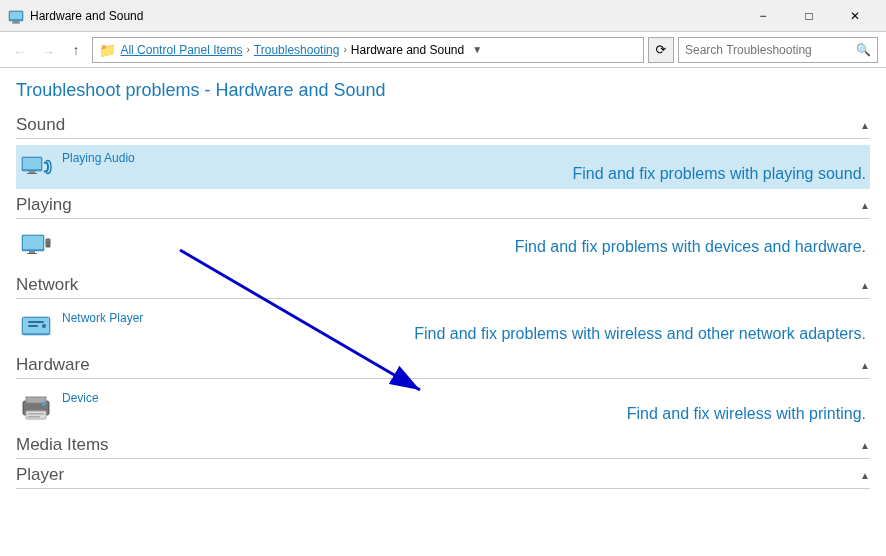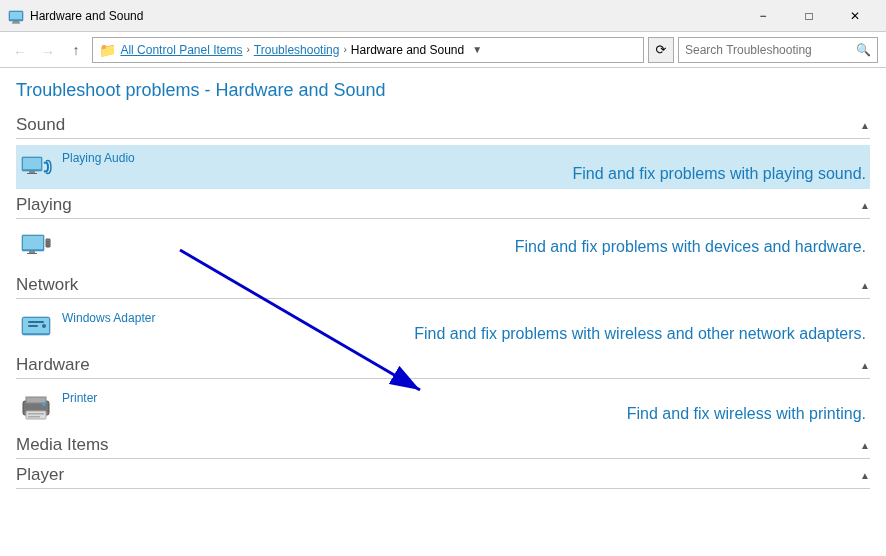--- a/index.html
+++ b/index.html
@@ -309,21 +309,21 @@
       <div class="item-icon">
         <svg width="32" height="32" viewBox="0 0 32 32">
           <rect x="2" y="6" width="28" height="18" rx="2" fill="#4a9fd5" stroke="#2a6e9e" stroke-width="0.5"></rect>
           <rect x="3" y="7" width="26" height="15" fill="#87ceeb"></rect>
           <rect x="8" y="10" width="16" height="2" fill="#2a6e9e" rx="1"></rect>
           <rect x="8" y="14" width="10" height="2" fill="#2a6e9e" rx="1"></rect>
           <circle cx="24" cy="15" r="2" fill="#2a6e9e"></circle>
         </svg>
       </div>
       <div class="item-text">
-        <div class="item-title">Windows Adapter</div>
+        <div class="item-title">Network Player</div>
         <div class="item-desc">Find and fix problems with wireless and other network adapters.</div>
       </div>
     </div>
   </div>
 
   <div class="section">
     <div class="section-header">
       <span class="section-title">Hardware</span>
       <button class="section-collapse">▲</button>
     </div>
@@ -333,21 +333,21 @@
         <svg width="32" height="32" viewBox="0 0 32 32">
           <rect x="3" y="10" width="26" height="14" rx="2" fill="#777" stroke="#555"></rect>
           <rect x="6" y="6" width="20" height="6" fill="#aaa" stroke="#888"></rect>
           <rect x="6" y="20" width="20" height="8" rx="1" fill="#ddd" stroke="#aaa"></rect>
           <rect x="8" y="22" width="16" height="1.5" fill="#aaa"></rect>
           <rect x="8" y="25" width="12" height="1.5" fill="#aaa"></rect>
           <circle cx="24" cy="13" r="2" fill="#4a9fd5"></circle>
         </svg>
       </div>
       <div class="item-text">
-        <div class="item-title">Printer</div>
+        <div class="item-title">Device</div>
         <div class="item-desc">Find and fix wireless with printing.</div>
       </div>
     </div>
   </div>
 
   <div class="section">
     <div class="section-header">
       <span class="section-title">Media Items</span>
       <button class="section-collapse">▲</button>
     </div>

